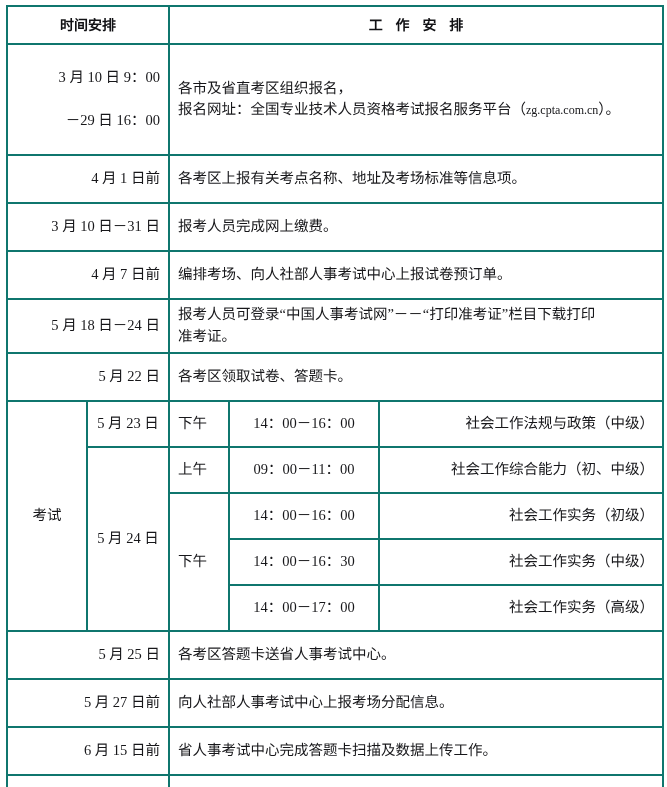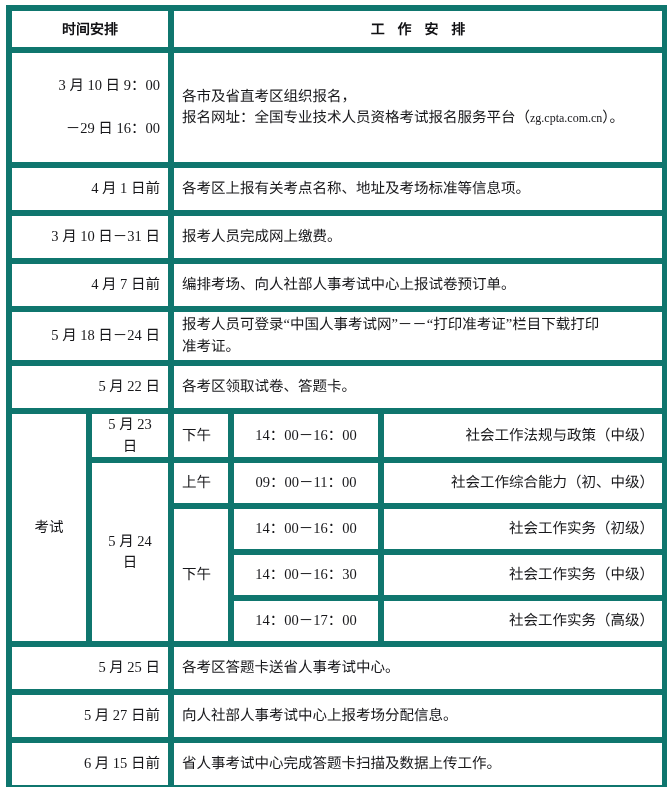--- a/index.html
+++ b/index.html
@@ -26,21 +26,21 @@
 
   table.schedule {
     width: 656px;
     border-collapse: collapse;
     table-layout: fixed;
     border: 2px solid #000000;
   }
 
   table.schedule td,
   table.schedule th {
-    border: 6px solid #0f766e;
+    border: 2px solid #0f766e;
     padding: 0 8px;
     vertical-align: middle;
     font-weight: normal;
     font-size: 14.5px;
     line-height: 1.5;
     color: #17171a;
   }
 
   
   tr.head-row td {

